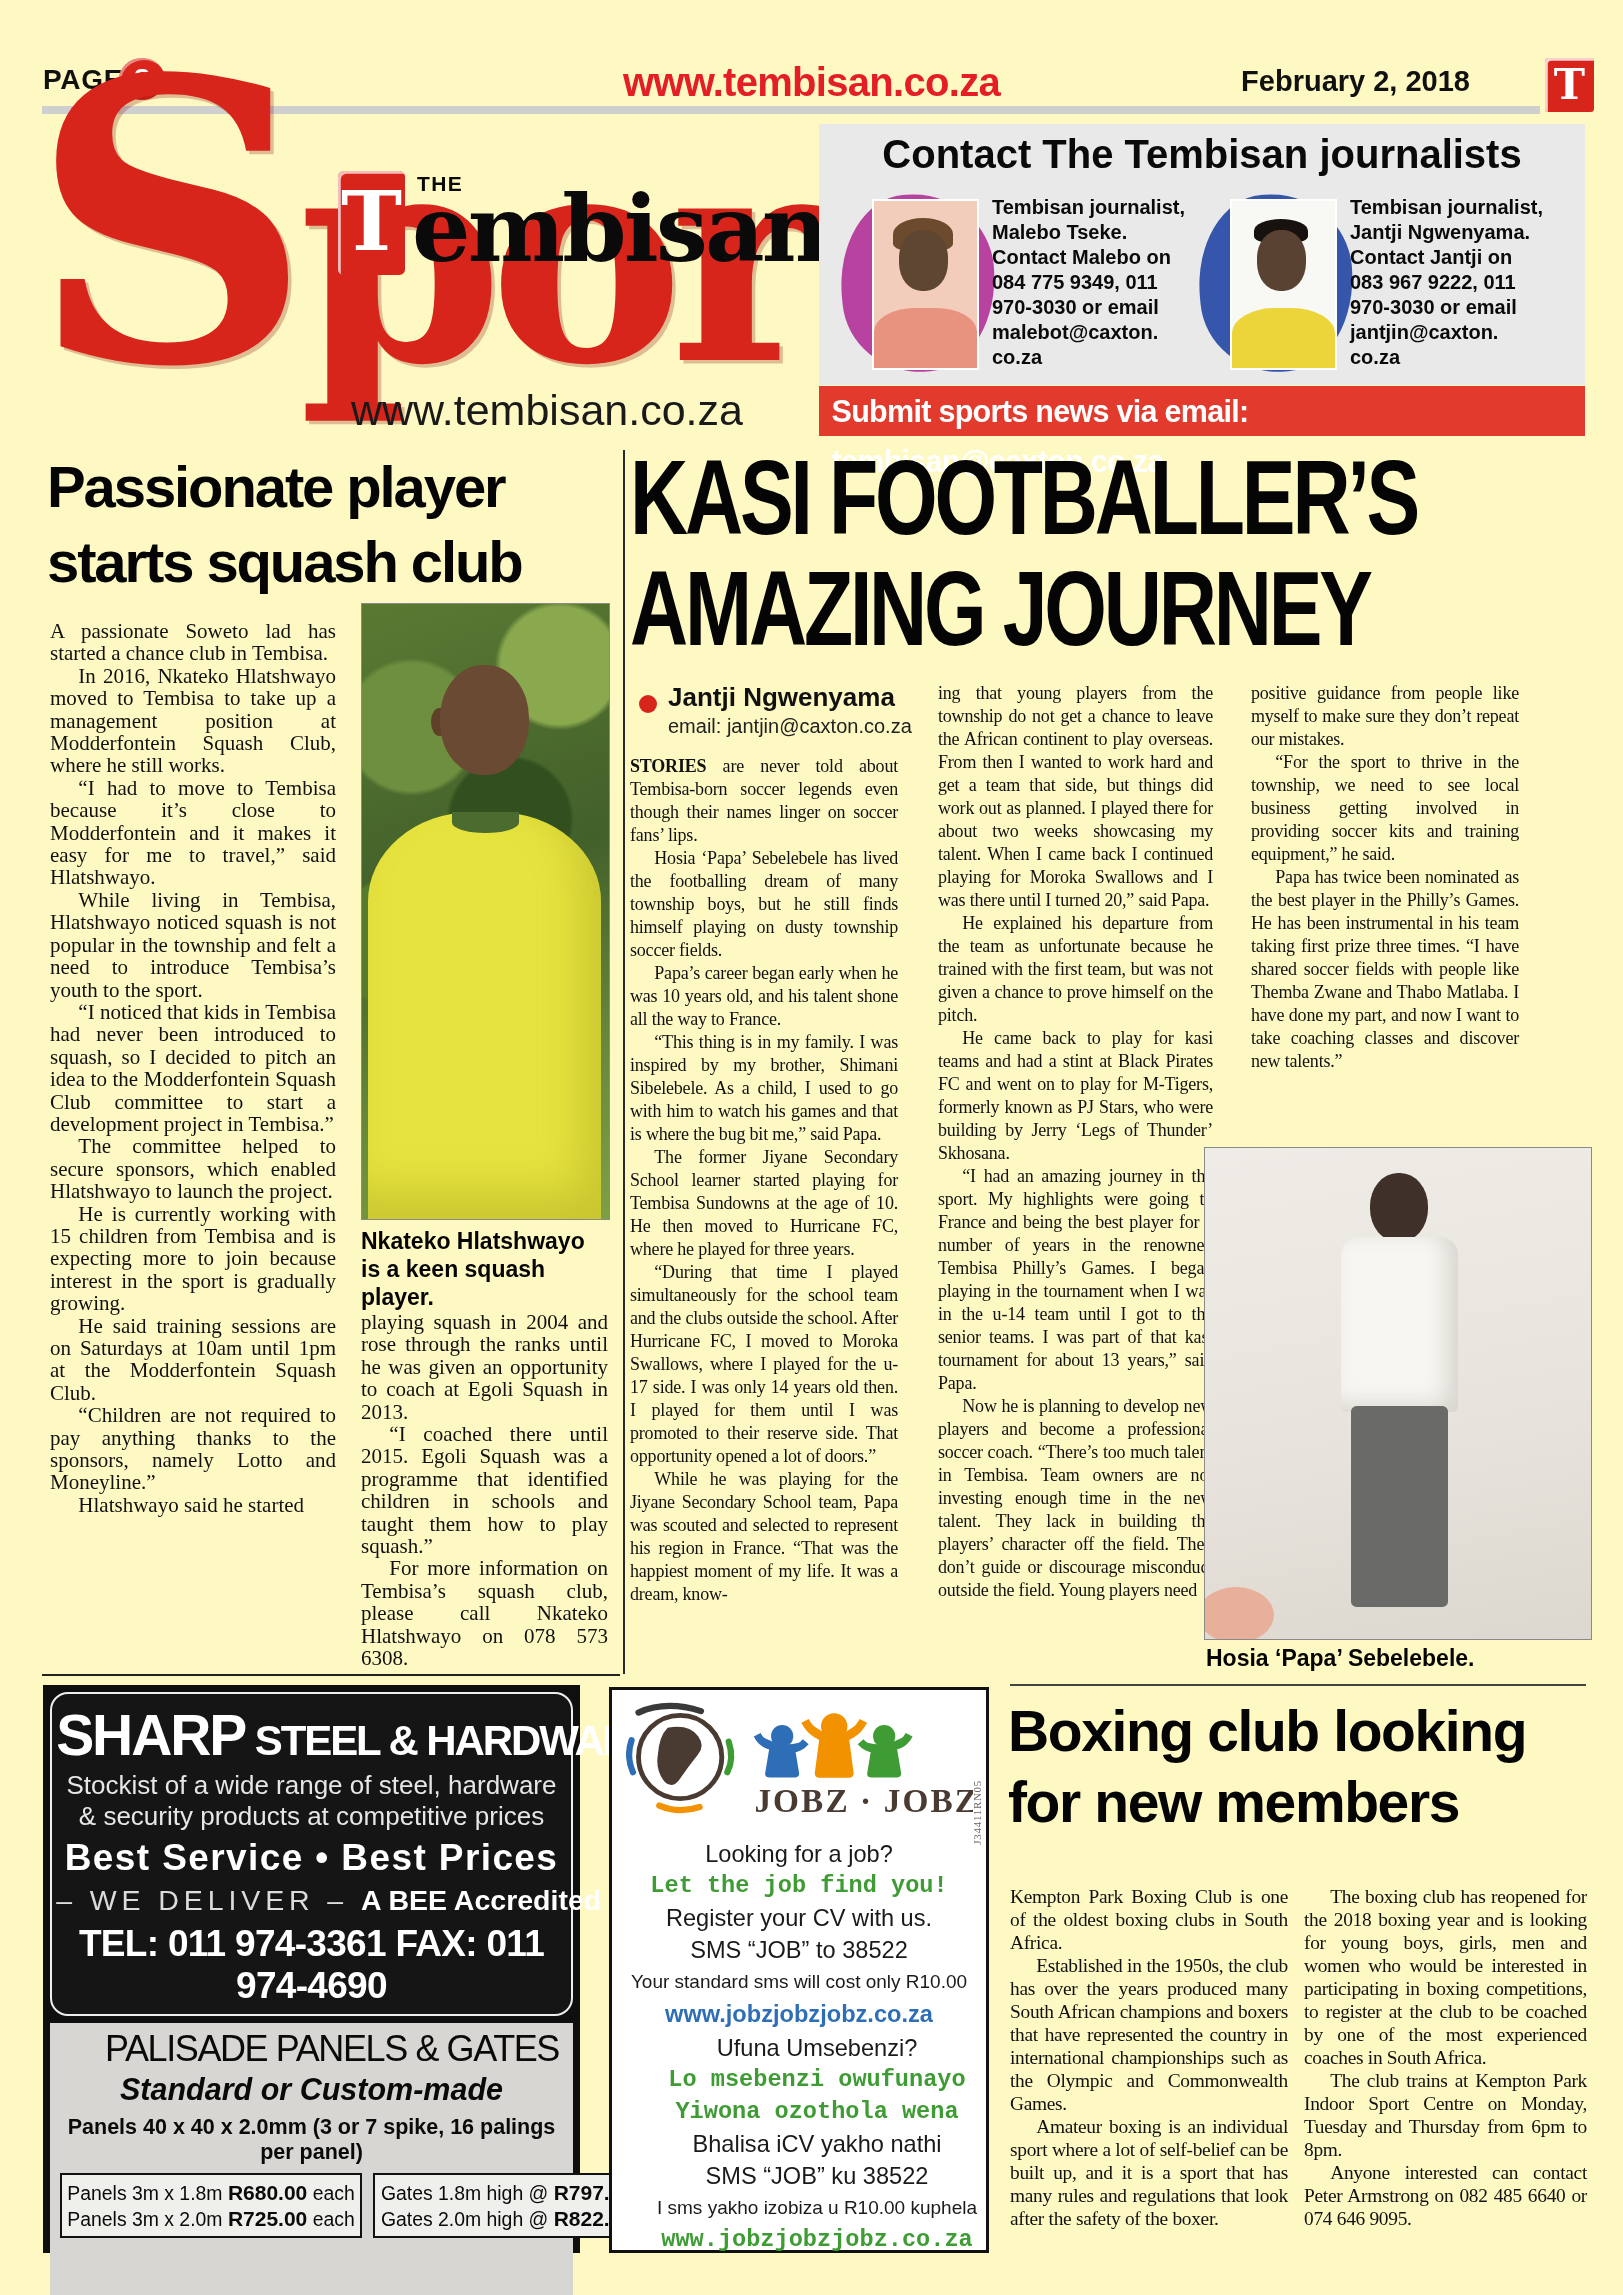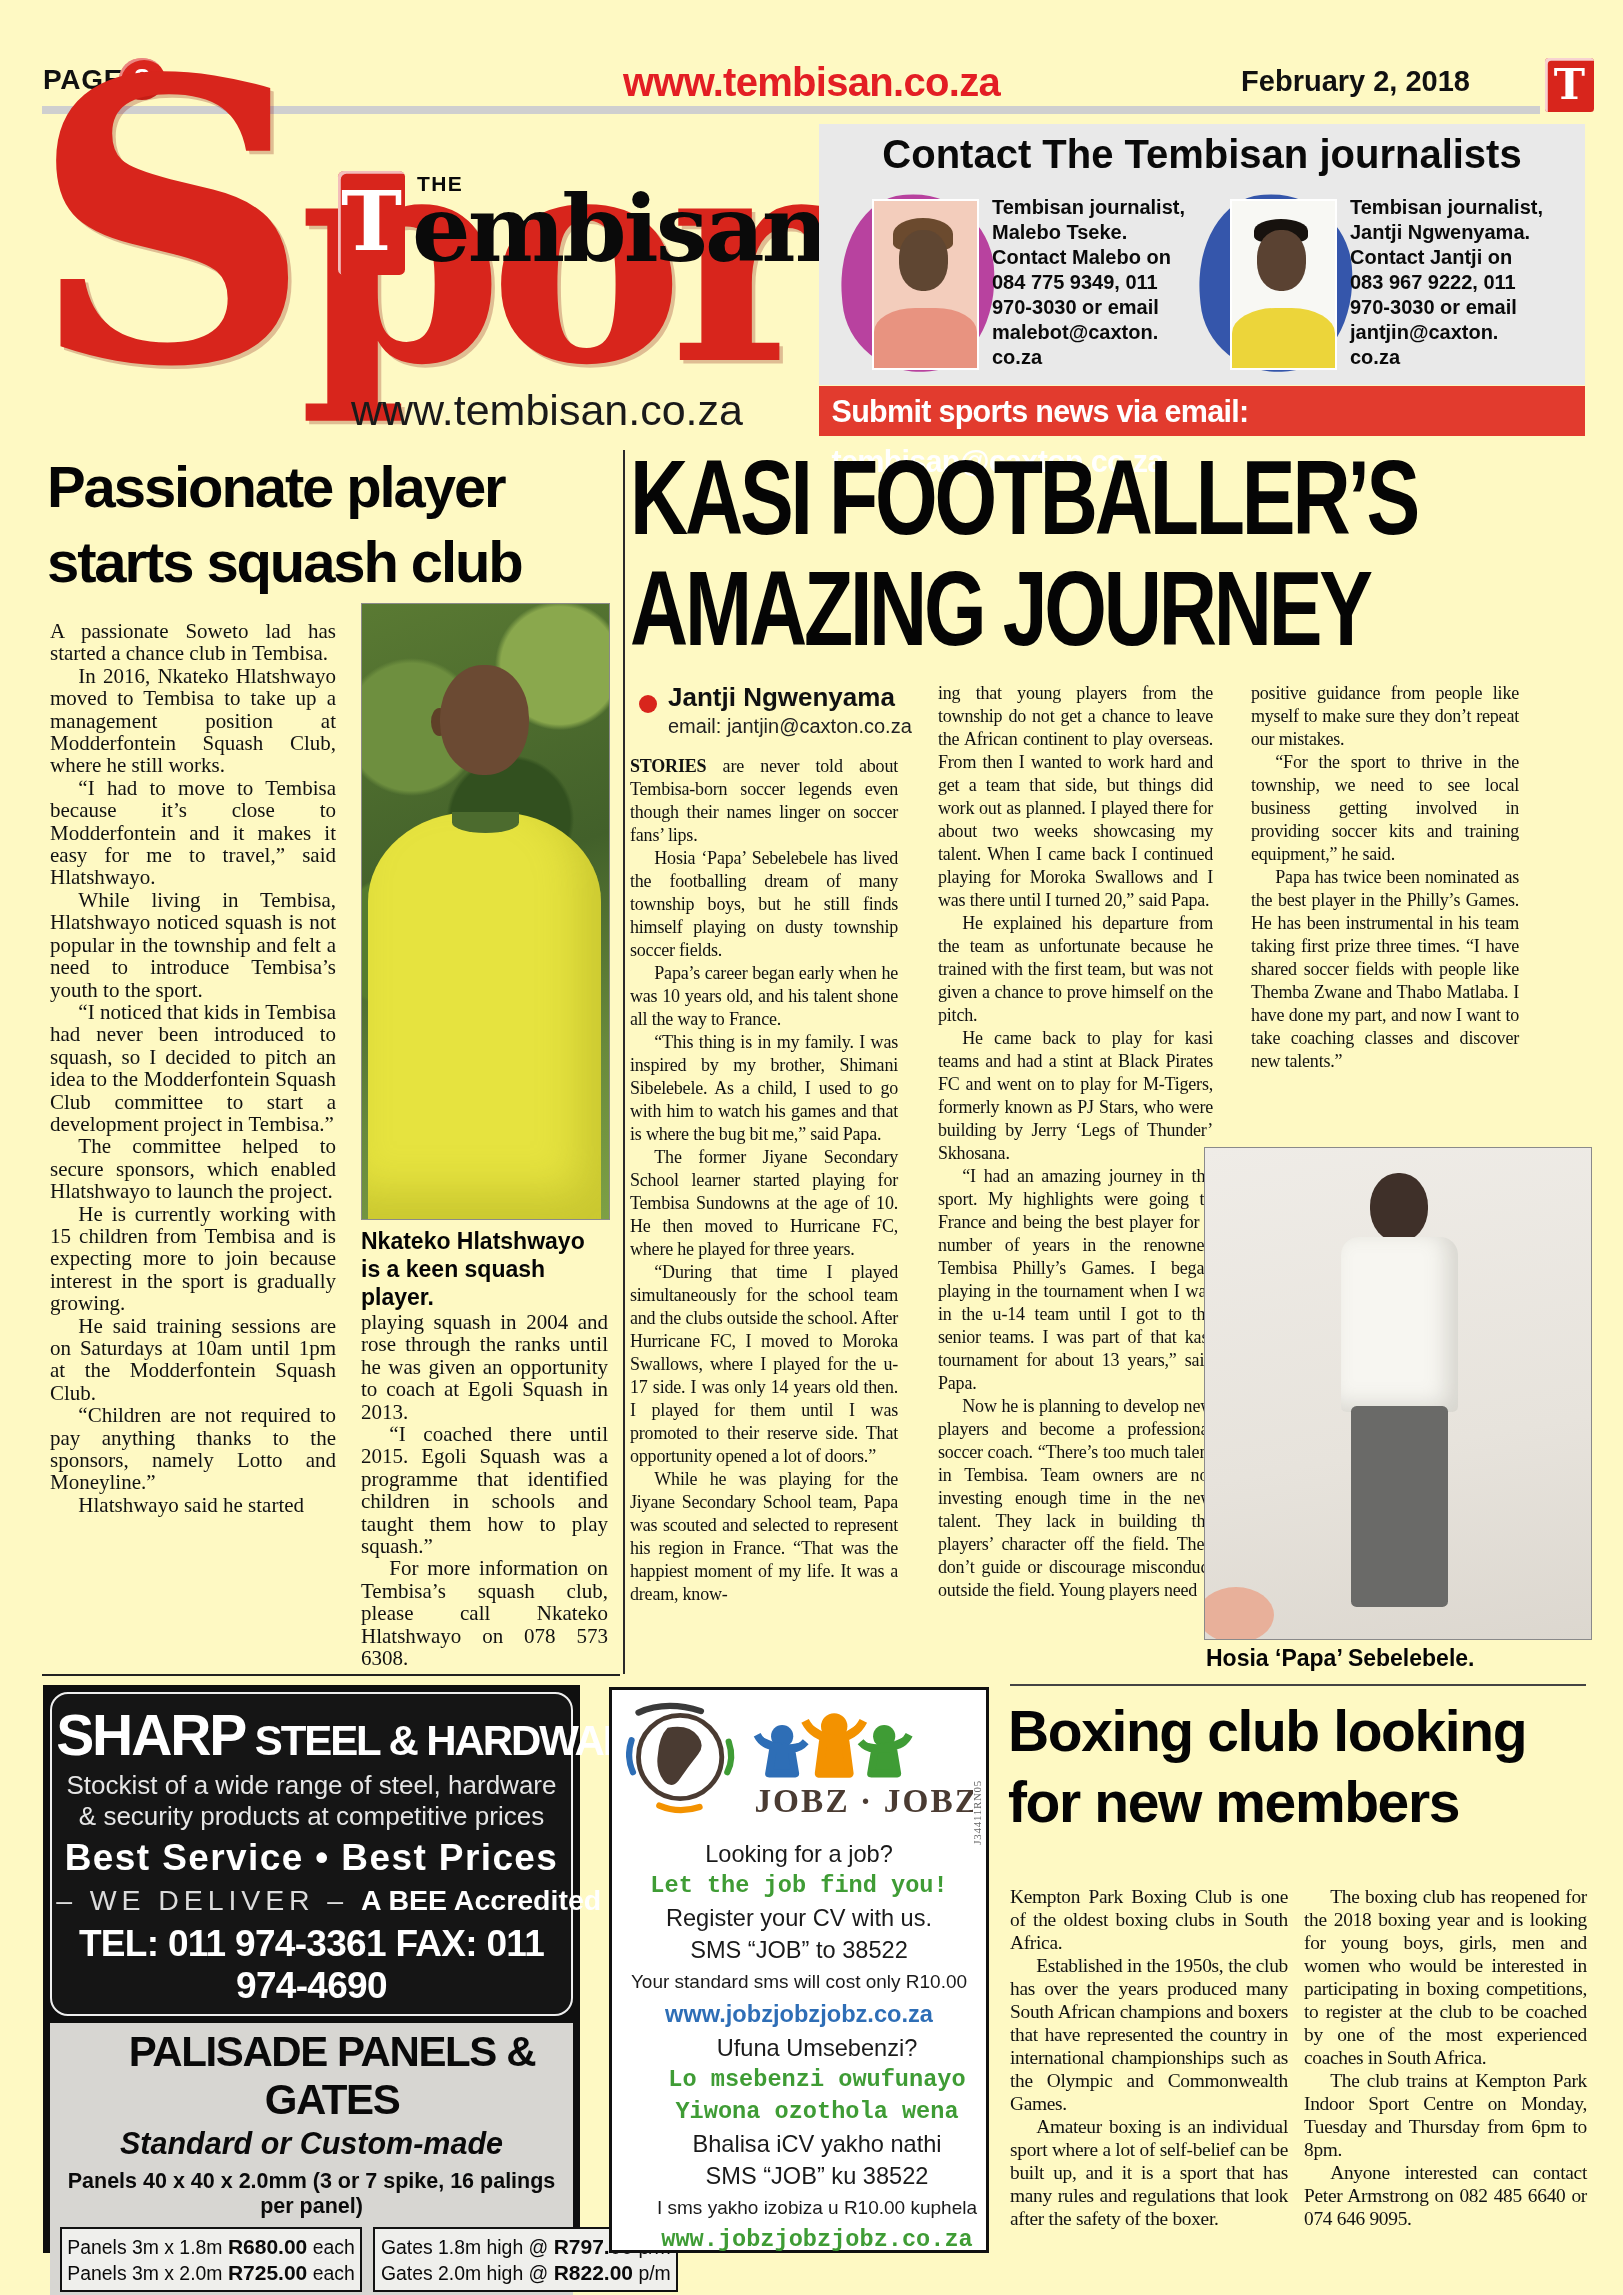--- a/index.html
+++ b/index.html
@@ -100,21 +100,21 @@
   .sharp-top{border:2.1px solid #eee;border-radius:18px;background:#151515;color:#fff;
              text-align:center;padding:8.3px 4.2px 7px;}
   .sh-brand{white-space:nowrap;letter-spacing:-2.1px;}
   .sh-b1{font-weight:bold;font-size:57px;} .sh-b2{font-weight:bold;font-size:42px;} .sh-b3{font-weight:bold;font-size:21px;}
   .sh-tag{font-size:26px;line-height:30px;color:#e6e6e6;margin-top:1.4px;}
   .sh-service{font-size:37px;font-weight:bold;letter-spacing:1.4px;margin-top:5.6px;}
   .sh-deliver{font-size:28.5px;margin-top:5.6px;white-space:nowrap;}
   .sh-wd{color:#dcdcdc;letter-spacing:4.9px;} .sh-bee{font-weight:bold;} 
   .sh-tel{font-size:37px;font-weight:bold;margin-top:5.6px;letter-spacing:-0.7px;}
   .sharp-mid{background:#d7d6d2;margin-top:7px;text-align:center;color:#0a0a0a;padding-top:5.6px;height:317px;}
-  .sh-pal{font-size:42px;font-weight:bold;letter-spacing:-1.4px;padding-left:41px;}
+  .sh-pal{font-size:36px;font-weight:normal;letter-spacing:-1.4px;padding-left:41px;}
   .sh-custom{font-size:30.5px;font-weight:bold;font-style:italic;margin-top:1.4px;}
   .sh-spec{font-size:21.5px;font-weight:bold;margin-top:8.3px;}
   .sh-row{display:flex;gap:11px;padding:0 9.7px;margin-top:8.3px;}
   .sh-pbox{flex:1;background:#efefec;border:2.8px solid #111;padding:4.2px 5.6px;font-size:19.4px;
            text-align:center;line-height:25px;white-space:nowrap;}
   .sh-pbox b{font-size:21px;}
   
   .jobz{left:609px;top:1687px;width:380px;height:566px;background:#fff;border:3.5px solid #111;
         box-sizing:border-box;text-align:center;font-family:"Liberation Sans",sans-serif;}
   .jobz p{margin:0;font-size:23.6px;line-height:32px;color:#1a1a1a;}

